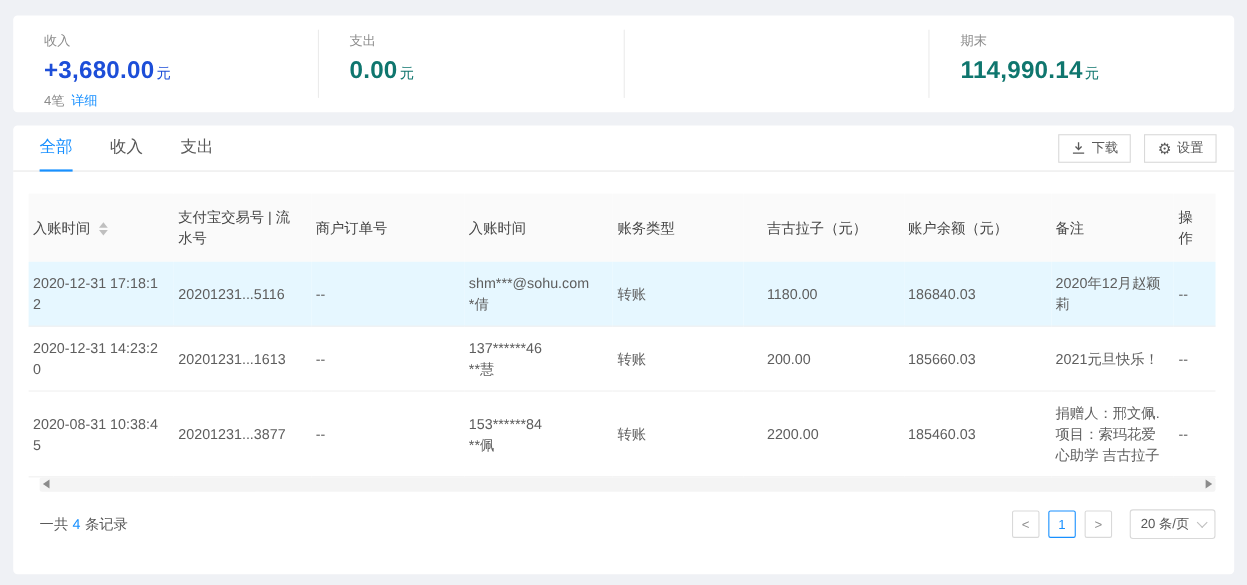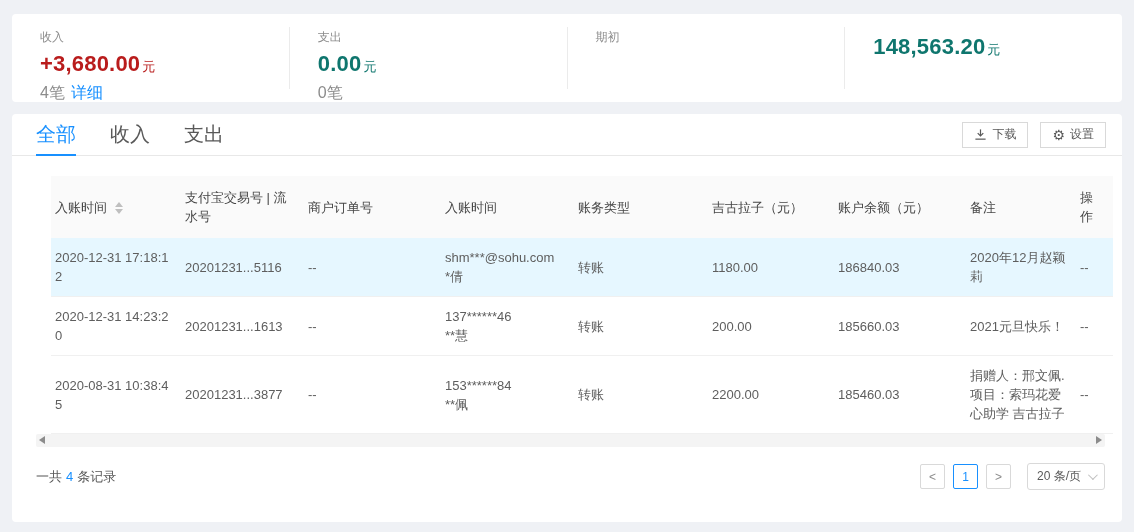--- a/index.html
+++ b/index.html
@@ -12,37 +12,37 @@
   }
   .card { background:#fff; border-radius:4px; }
 
   
   .summary { margin:14px 12px 0 12px; height:88px; display:flex; align-items:stretch; padding:13px 0; }
   .sum-sec { flex:1; padding:2px 28px; }
   .sum-sec + .sum-sec { border-left:1px solid #ebebeb; }
   .sum-label { font-size:12px; color:#8c8c8c; }
   .sum-value { margin-top:5px; font-size:22px; font-weight:bold; color:#0f766e; letter-spacing:.2px; }
   .sum-value .unit { font-size:13px; font-weight:normal; margin-left:2px; }
-  .sum-value.red { color:#b91c1c; }
-  .sum-sub { margin-top:6px; font-size:16px; color:#8c8c8c; }
+  .sum-value.red { color:#1d4ed8; }
+  .sum-sub { margin-top:6px; font-size:12px; color:#8c8c8c; }
   .sum-sub .link { color:#1890ff; margin-left:6px; cursor:pointer; }
 
   
   .panel { margin:12px 12px 0 12px; min-height:408px; padding-bottom:10px; }
   .tabbar { display:flex; align-items:center; padding:0 16px 0 24px; border-bottom:1px solid #e8e8e8; height:42px; }
-  .tab { font-size:20px; color:#595959; margin-right:34px; height:42px; line-height:40px; cursor:pointer; border-bottom:2px solid transparent; }
+  .tab { font-size:15px; color:#595959; margin-right:34px; height:42px; line-height:40px; cursor:pointer; border-bottom:2px solid transparent; }
   .tab.active { color:#1890ff; border-bottom-color:#1890ff; }
   .tab-spacer { flex:1; }
   .tool-btn { display:inline-flex; align-items:center; gap:5px; height:26px; padding:0 11px;
     border:1px solid #d9d9d9; border-radius:0; background:#fff; font-size:12px; color:#595959; cursor:pointer; margin-left:12px; }
   .tool-btn svg { display:block; }
   .gear-glyph { font-size:14px; line-height:1; color:#595959; }
 
   
-  .tbl-wrap { margin:20px 17px 0 39px; }
+  .tbl-wrap { margin:20px 17px 0 14px; }
   table { width:100%; border-collapse:collapse; table-layout:fixed; }
   th, td { text-align:left; vertical-align:middle; padding:10px 8px 10px 4px; font-weight:normal; line-height:19px; word-break:break-all; }
   thead th { background:#fafafa; color:#464646; font-size:13px; padding-top:12px; padding-bottom:12px; }
   tbody td { color:#5e5e5e; font-size:13px; border-bottom:1px solid #f0f0f0; }
   tbody tr.highlight td { background:#e6f7ff; }
   td.amount, th.amount { padding-left:21px; }
   .sort-caret { display:inline-flex; flex-direction:column; gap:2px; margin-left:8px; vertical-align:middle; }
   .sort-caret i { display:block; width:0; height:0; border-left:4px solid transparent; border-right:4px solid transparent; }
   .sort-caret .up { border-bottom:5px solid #bfbfbf; }
   .sort-caret .down { border-top:5px solid #bfbfbf; }
@@ -78,30 +78,27 @@
     </div>
     <div class="sum-sub">
       <span>4笔</span><span class="link">详细</span>
     </div>
   </div>
   <div class="sum-sec">
     <div class="sum-label">支出</div>
     <div class="sum-value">
       <span>0.00</span><span class="unit">元</span>
     </div>
-    <div class="sum-sub">
-      <span>0笔</span>
-    </div>
-  </div>
-  <div class="sum-sec">
-    <div class="sum-label">期初</div>
-  </div>
-  <div class="sum-sec">
+  </div>
+  <div class="sum-sec">
+  </div>
+  <div class="sum-sec">
+    <div class="sum-label">期末</div>
     <div class="sum-value">
-      <span>148,563.20</span><span class="unit">元</span>
+      <span>114,990.14</span><span class="unit">元</span>
     </div>
   </div>
 </div>
 
 <div class="card panel">
 
   <div class="tabbar">
     <div class="tab active">全部</div>
     <div class="tab">收入</div>
     <div class="tab">支出</div>

